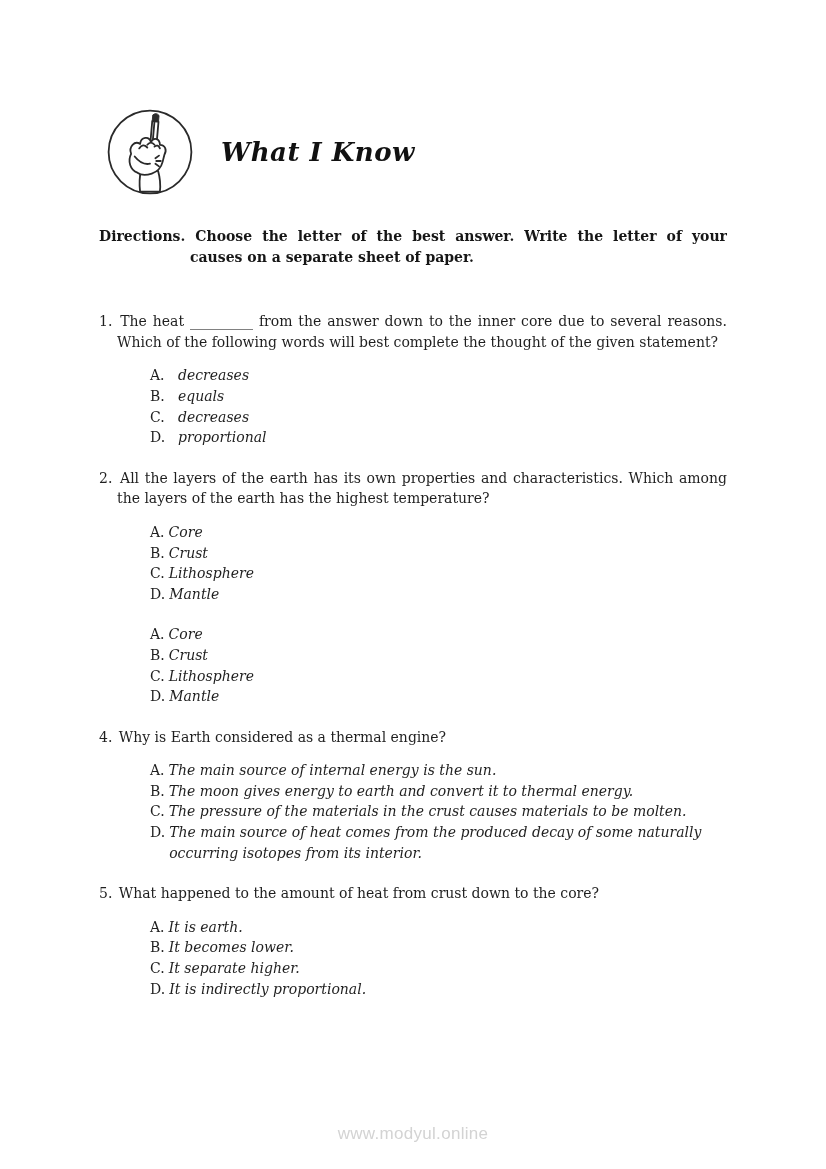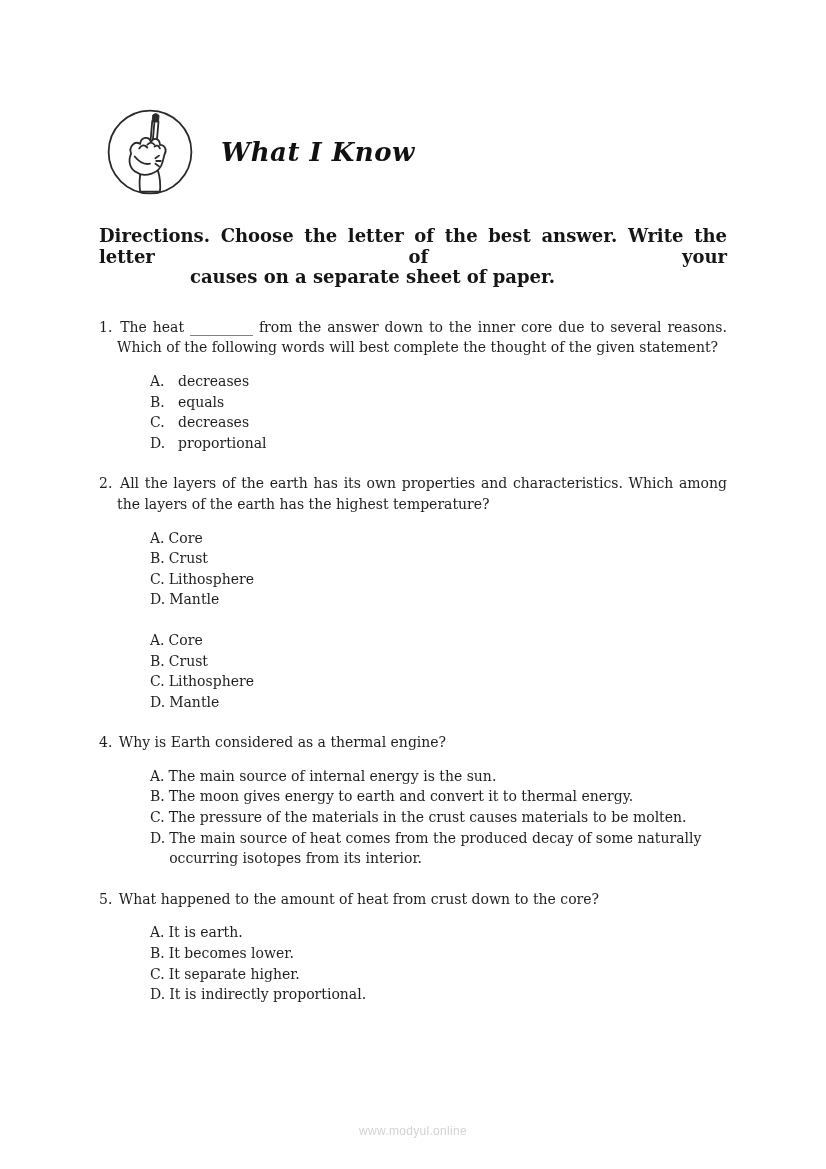--- a/index.html
+++ b/index.html
@@ -37,52 +37,52 @@
     position: absolute;
     top: 226px;
     left: 99px;
     width: 628px;
     font-size: 14px;
     line-height: 20.6px;
   }
   .directions {
     font-weight: bold;
     color: #161616;
-    margin-bottom: 29px;
-    font-size: 18px;
+    margin-bottom: 44px;
+    font-size: 14px;
   }
   .directions .dir-line1 {
     text-align: justify;
     text-align-last: justify;
   }
   .directions .dir-line2 {
     margin-left: 91px;
   }
   .question { margin-bottom: 20px; }
   .q-text {
     text-align: justify;
     padding-left: 18px;
     text-indent: -18px;
     margin-bottom: 13px;
   }
   .q-num { padding-right: 2px; }
   .options { margin-left: 51px; }
   .opt { display: flex; }
   .opt-letter { flex: none; margin-right: 4px; }
   .options.wide-gap .opt-letter { min-width: 28px; margin-right: 0; }
-  .opt-text { flex: 1; }
+  .opt-text { flex: 1; font-style: italic; }
   
   .watermark {
     position: absolute;
     top: 1124px;
     left: 0;
     width: 100%;
     text-align: center;
     font-family: "Liberation Sans", sans-serif;
-    font-size: 12px;
+    font-size: 17px;
     color: #d3d3d3;
     letter-spacing: 0.3px;
   }
   svg .ln { fill: none; stroke: #2a2a2a; stroke-width: 2; stroke-linecap: round; }
   svg .fillw { fill: #ffffff; stroke: #2a2a2a; stroke-width: 2; stroke-linejoin: round; }
   svg .dark { fill: #2a2a2a; stroke: #2a2a2a; stroke-width: 1; }
 </style>
 </head>
 <body>
 

